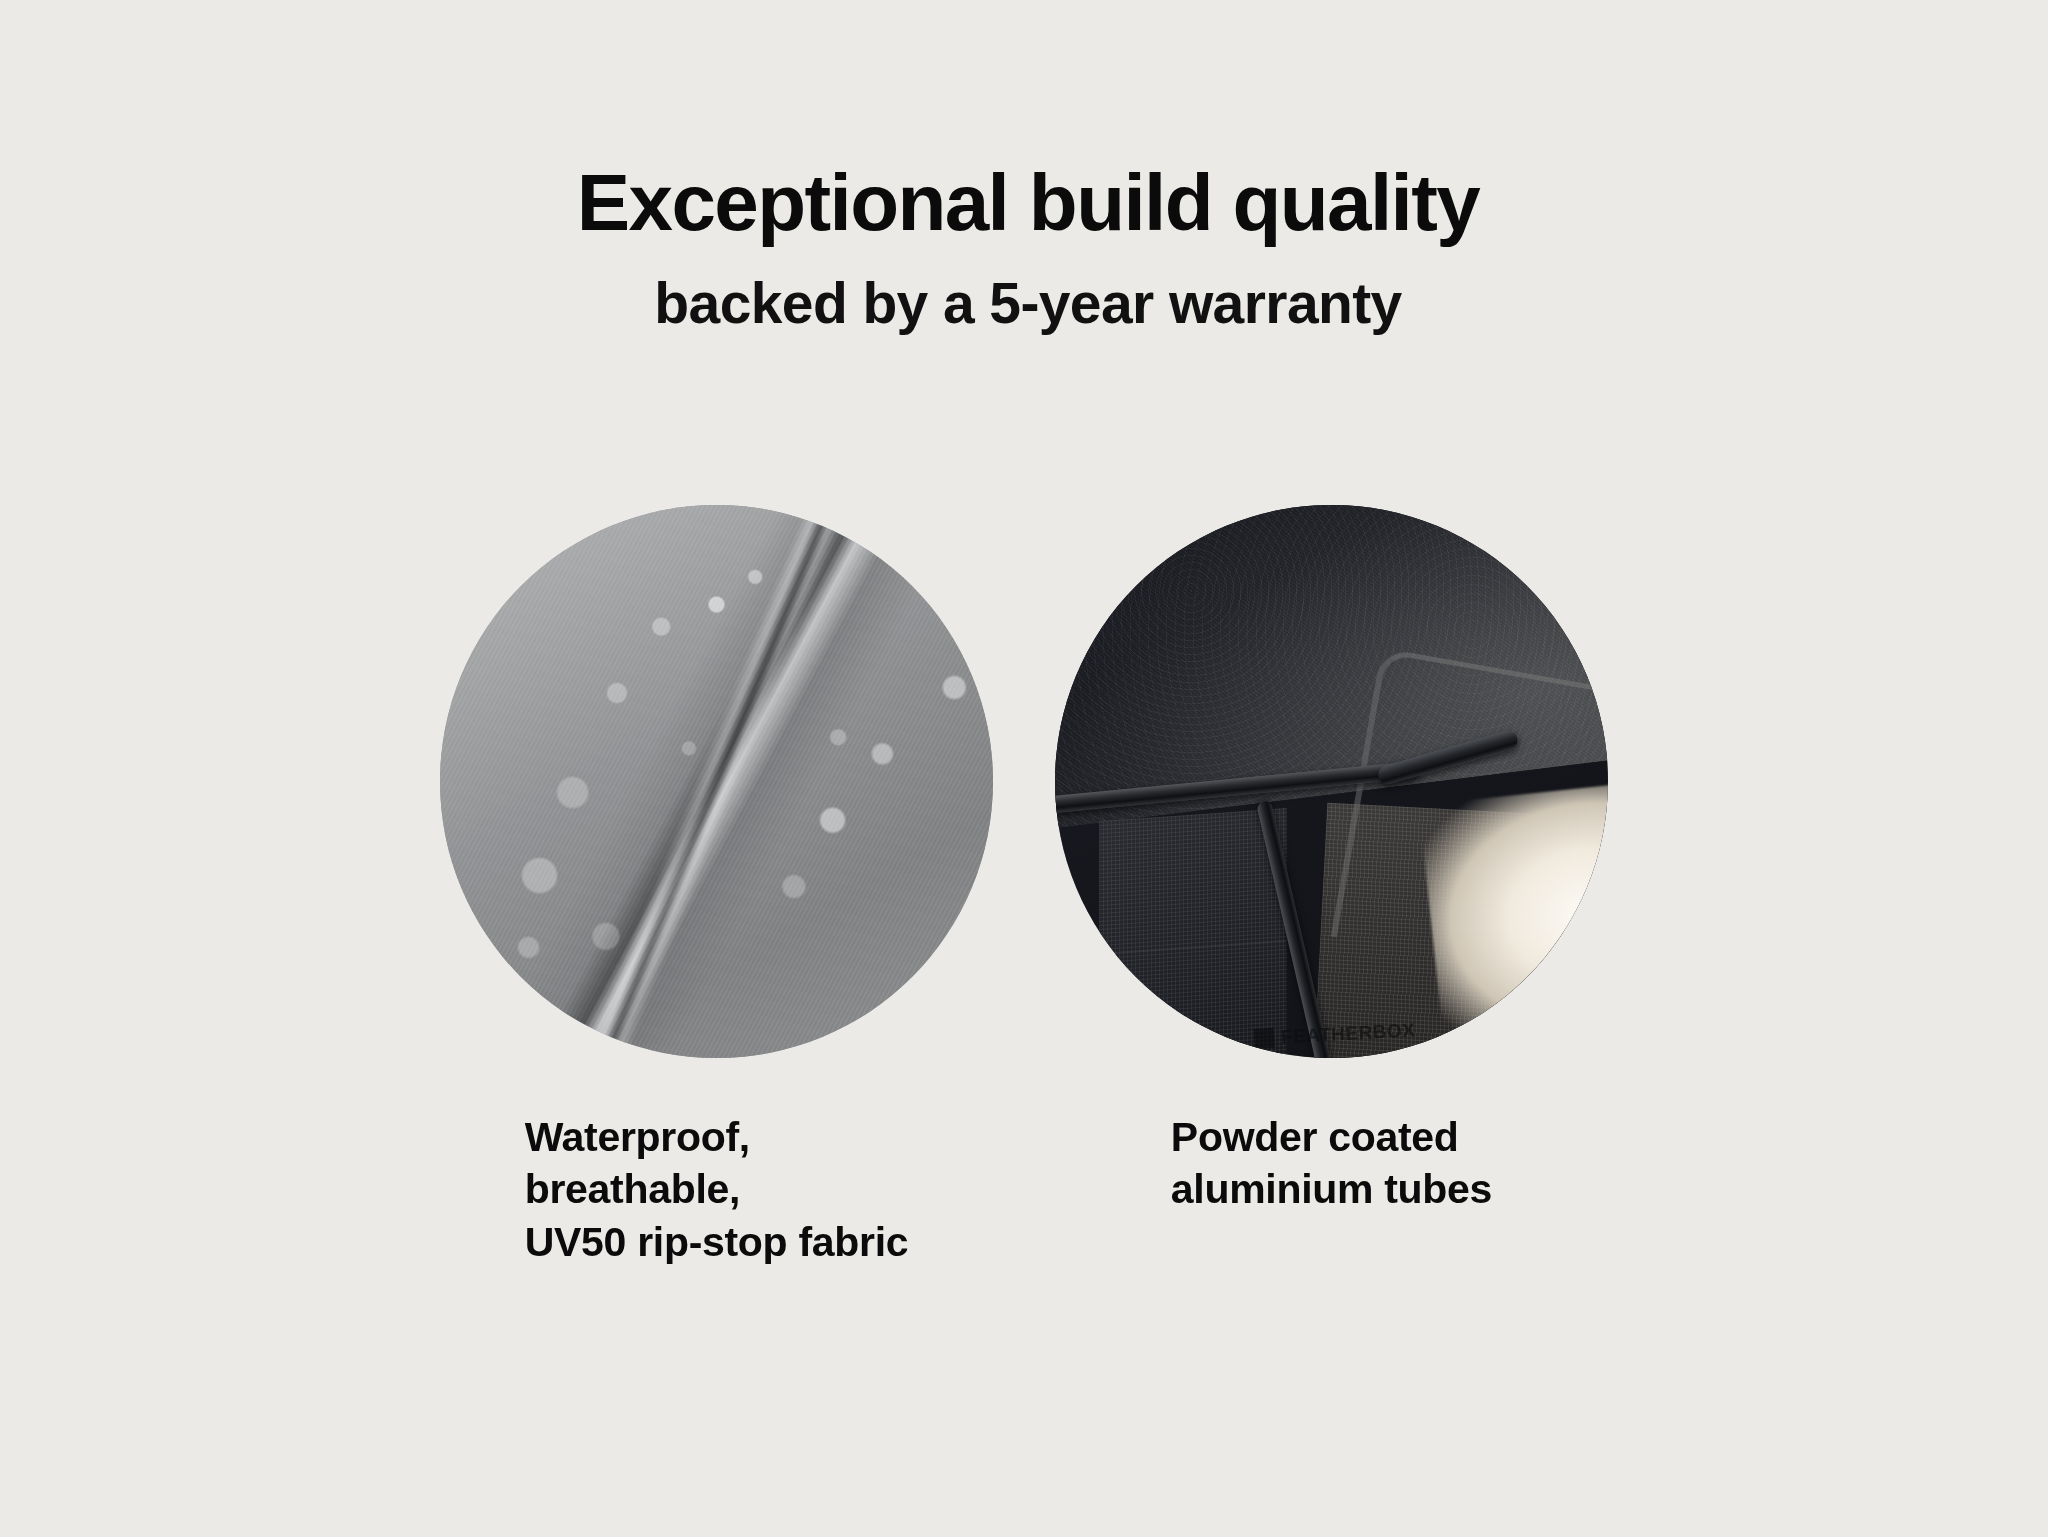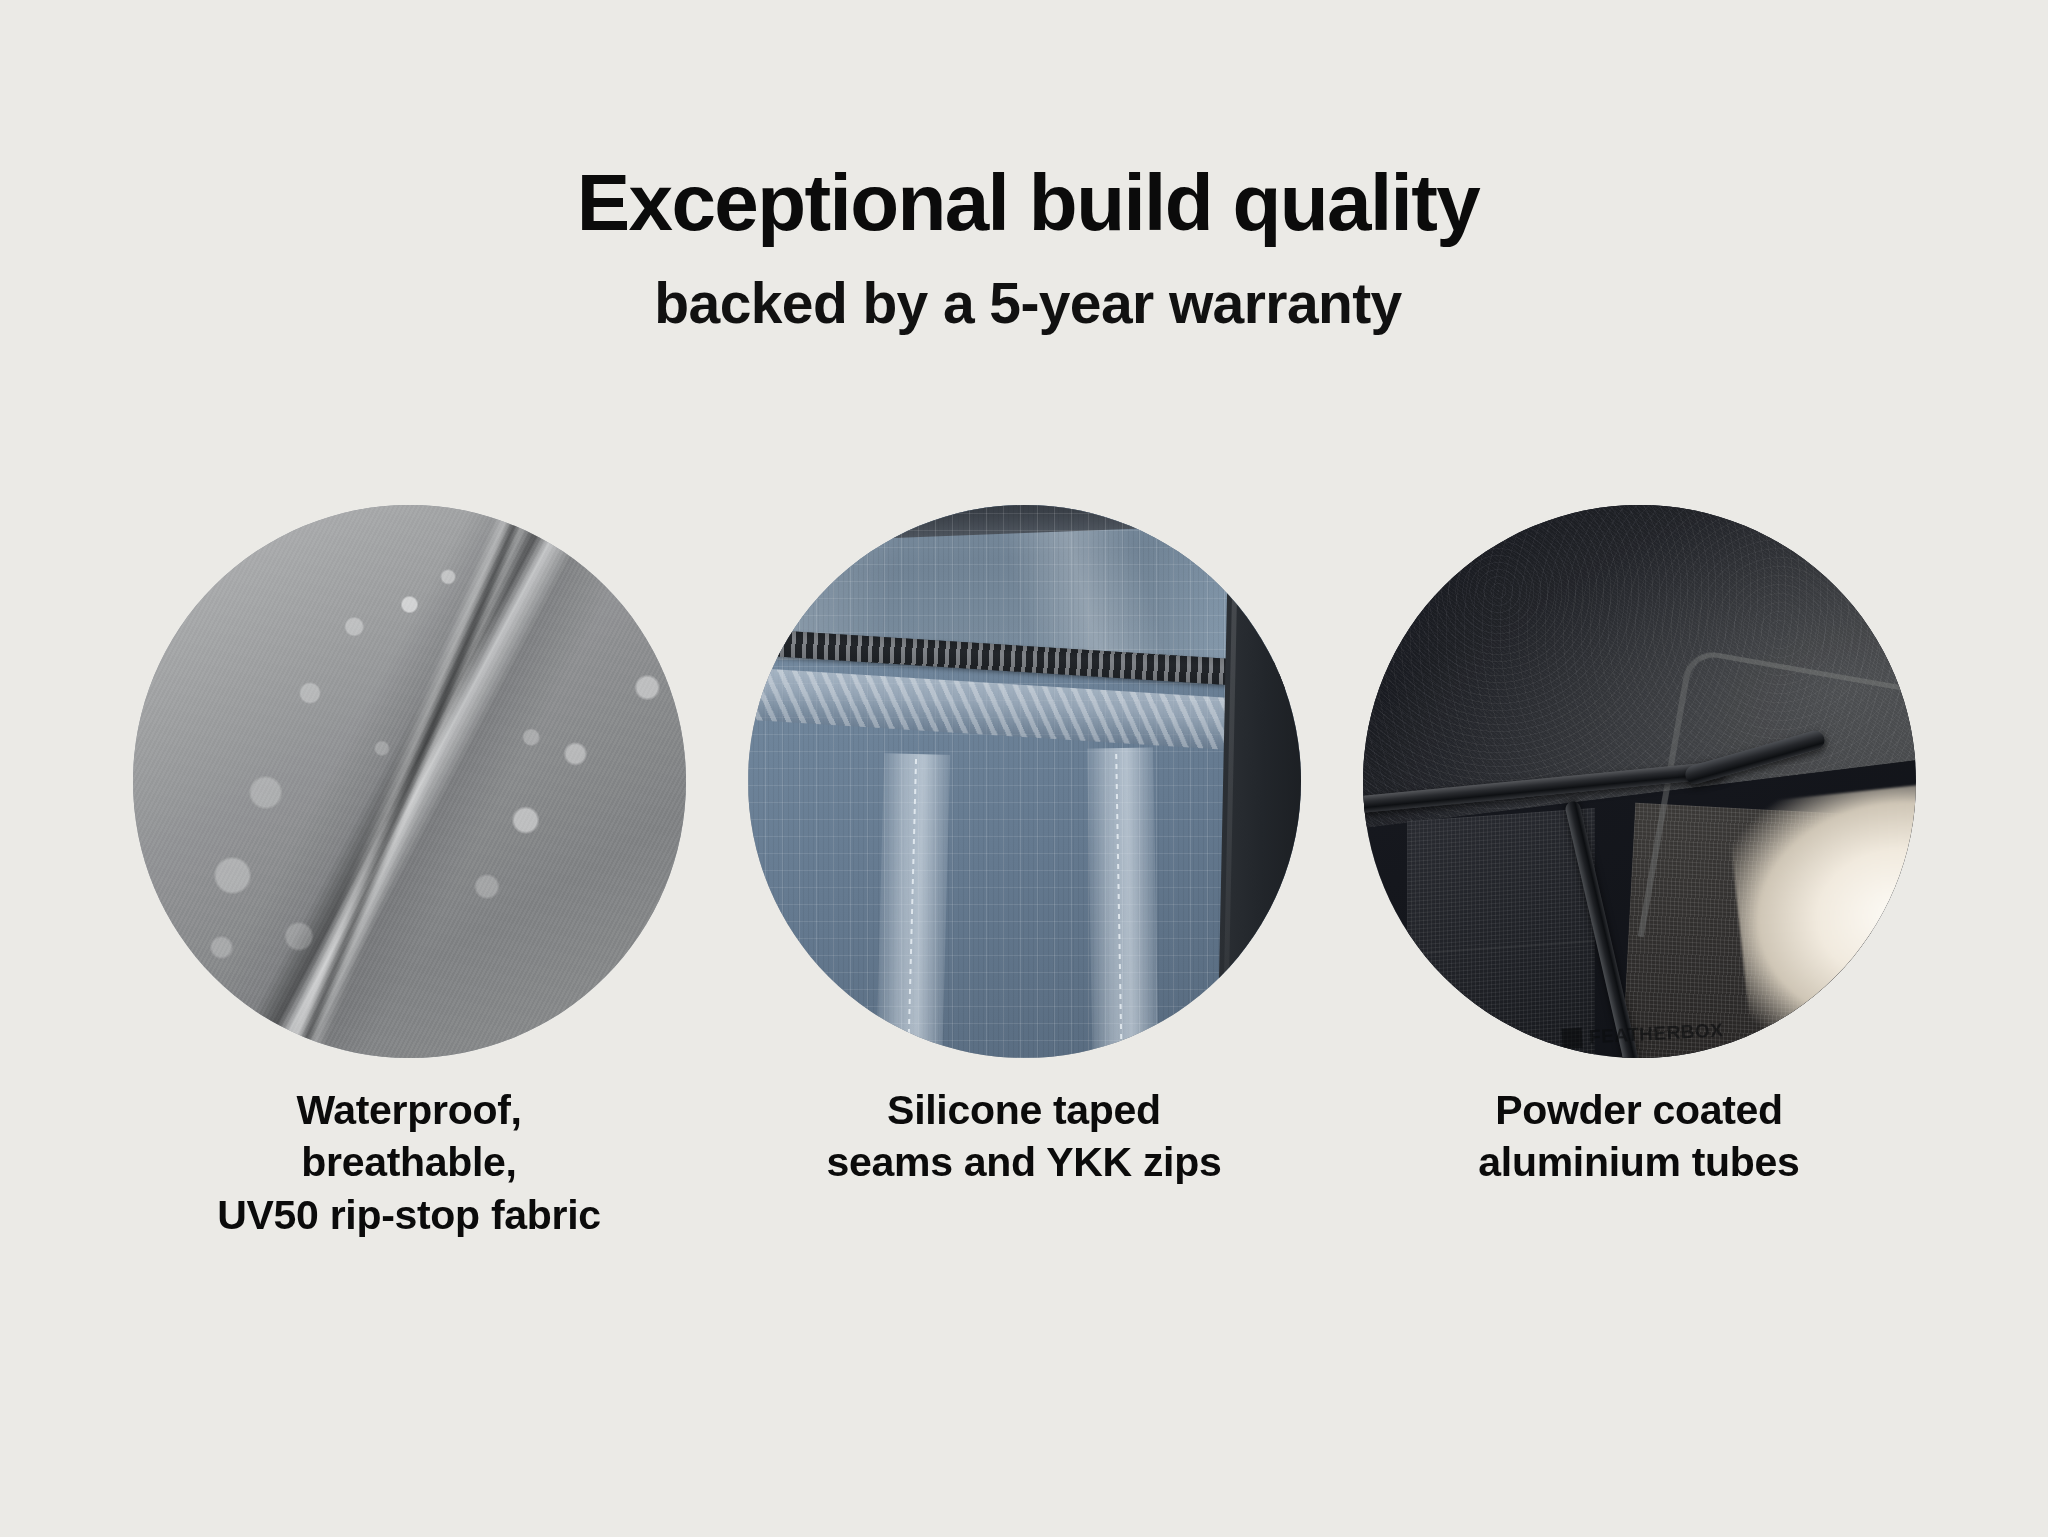--- a/index.html
+++ b/index.html
@@ -397,22 +397,21 @@
     font-size: 19px;
     font-weight: 700;
     letter-spacing: .5px;
     color: #0c0d0f;
     white-space: nowrap;
     font-family: "Liberation Sans", sans-serif;
   }
 
   
   .caption {
-    margin-top: 26px;
-    text-align: center;
+    margin-top: 53px;
     font-size: 41px;
     font-weight: 700;
     line-height: 1.28;
     letter-spacing: -0.3px;
     color: #0b0b0b;
     white-space: pre-line;
   }
 </style>
 </head>
 <body>
@@ -430,38 +429,20 @@
       <div class="circle-frame">
         <div class="circle-art art-fabric">
           <div class="seam-hi"></div>
         </div>
       </div>
       <div class="caption">Waterproof,
 breathable,
 UV50 rip-stop fabric</div>
     </div>
 
-    <div class="feature">
-      <div class="circle-frame">
-        <div class="circle-art art-zip">
-          <div class="upper-panel"></div>
-          <div class="top-dark"></div>
-          <div class="ripstop"></div>
-          <div class="zip-track"></div>
-          <div class="tape-band"></div>
-          <div class="tape-strip s1"></div>
-          <div class="tape-strip s2"></div>
-          <div class="stitch t1"></div>
-          <div class="stitch t2"></div>
-          <div class="right-dark"></div>
-        </div>
-      </div>
-      <div class="caption">Silicone taped
-seams and YKK zips</div>
-    </div>
 
     <div class="feature">
       <div class="circle-frame">
         <div class="circle-art art-tube">
           <div class="canopy"></div>
           <div class="mesh-left"></div>
           <div class="mesh-right"></div>
           <div class="window-frame"></div>
           <div class="daylight"></div>
           <div class="tube-main"></div>

